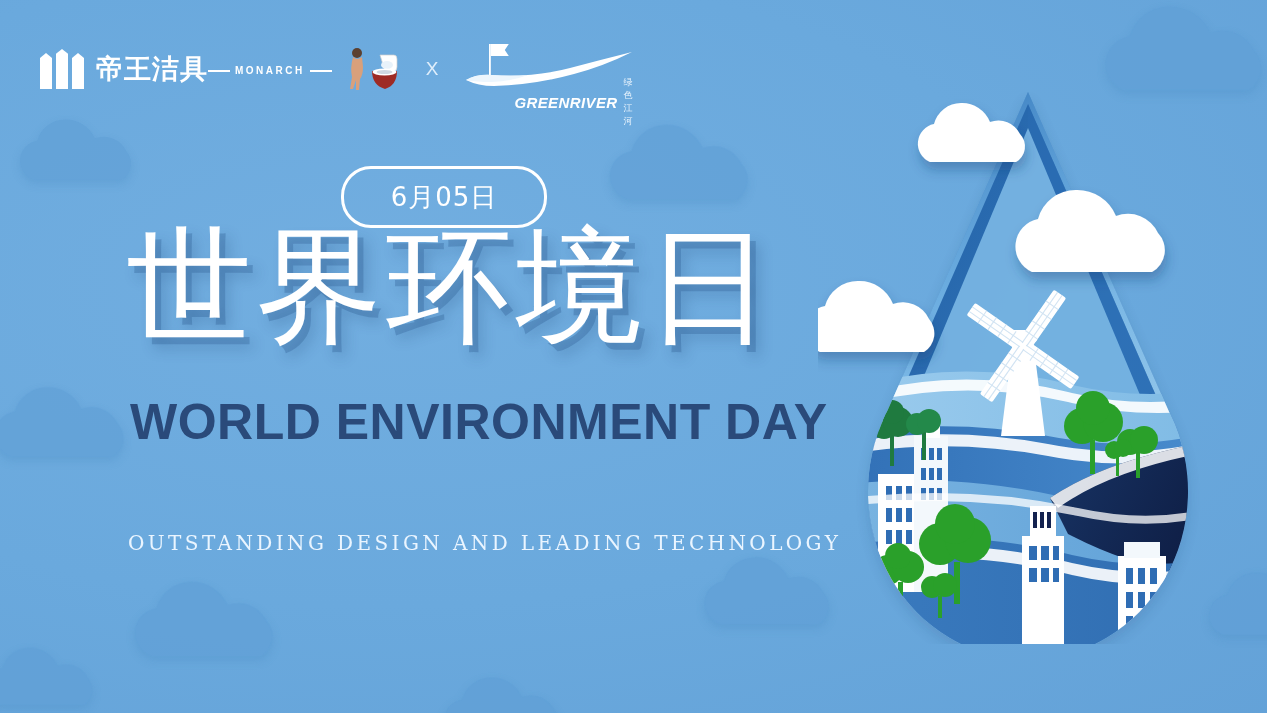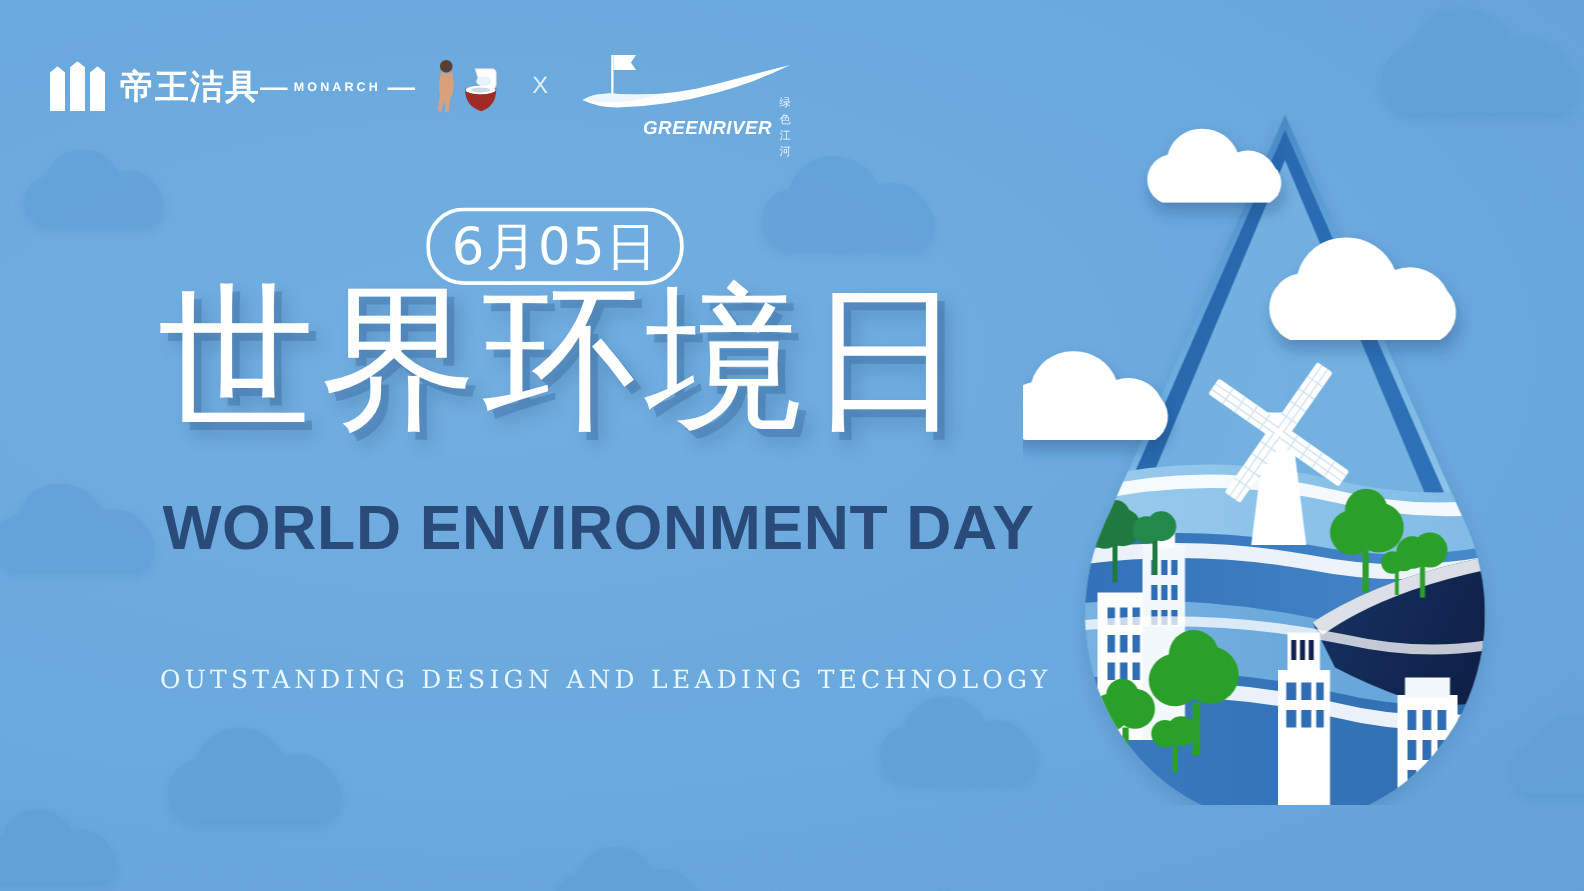--- a/index.html
+++ b/index.html
@@ -32,21 +32,21 @@
   .xsep{color:#dfeefb;font-size:19px;font-weight:400;margin:0 10px;}
 
   .gr-logo{position:relative;width:175px;height:62px;}
   .gr-text{position:absolute;left:52px;top:38px;display:flex;align-items:center;gap:6px;}
   .gr-en{font-size:15px;font-style:italic;font-weight:bold;color:#fff;letter-spacing:0.4px;}
   .gr-cn{font-size:9px;color:#eaf4fd;letter-spacing:1px;}
 
   
   .datepill{position:absolute;left:341px;top:166px;width:200px;height:56px;
             border:3px solid #ffffff;border-radius:30px;display:flex;align-items:center;justify-content:center;}
-  .datepill span{color:#fff;font-size:41px;letter-spacing:1px;font-family:"DejaVu Sans",sans-serif;}
+  .datepill span{color:#fff;font-size:26px;letter-spacing:1px;font-family:"DejaVu Sans",sans-serif;}
 
   
   .title-cn{position:absolute;left:126px;top:224px;font-size:126px;font-weight:normal;color:#ffffff;
             letter-spacing:4px;line-height:1;font-family:"DejaVu Sans",sans-serif;
             text-shadow:6px 7px 0 rgba(40,85,140,0.30), 9px 11px 14px rgba(30,70,120,0.28);}
   .title-en{position:absolute;left:130px;top:381px;font-size:50px;font-weight:bold;color:#2a4a7a;
             letter-spacing:0.5px;line-height:1;margin-top:16px;}
 
   .tagline-cn{position:absolute;left:180px;top:462px;font-size:41px;color:#ffffff;letter-spacing:2px;
               font-family:"DejaVu Serif",serif;line-height:1;}

